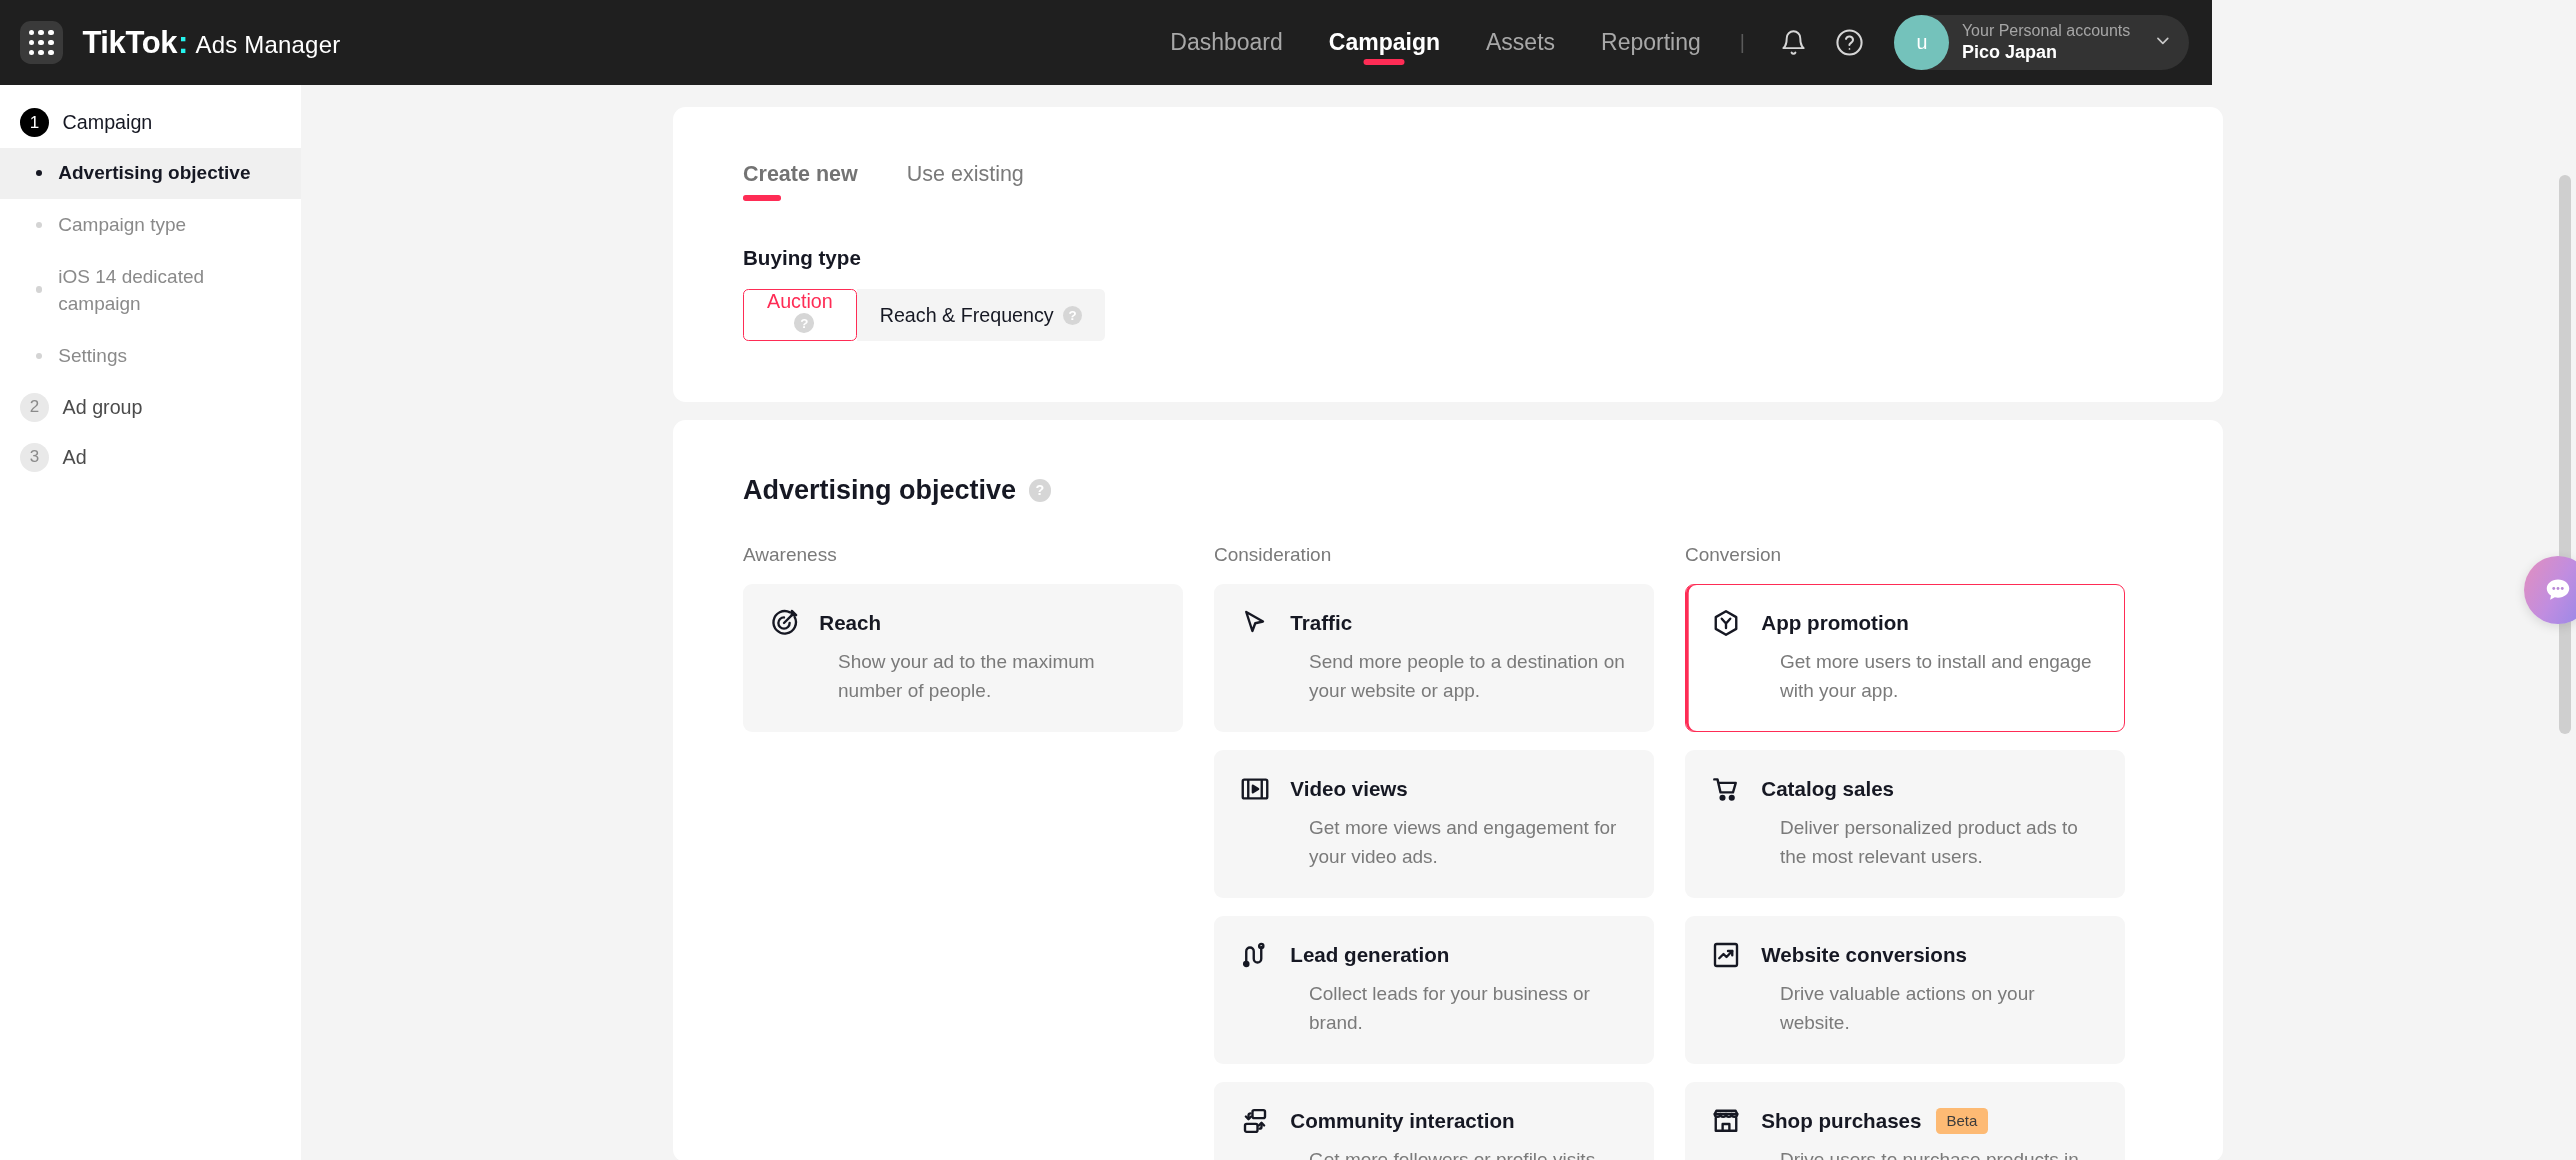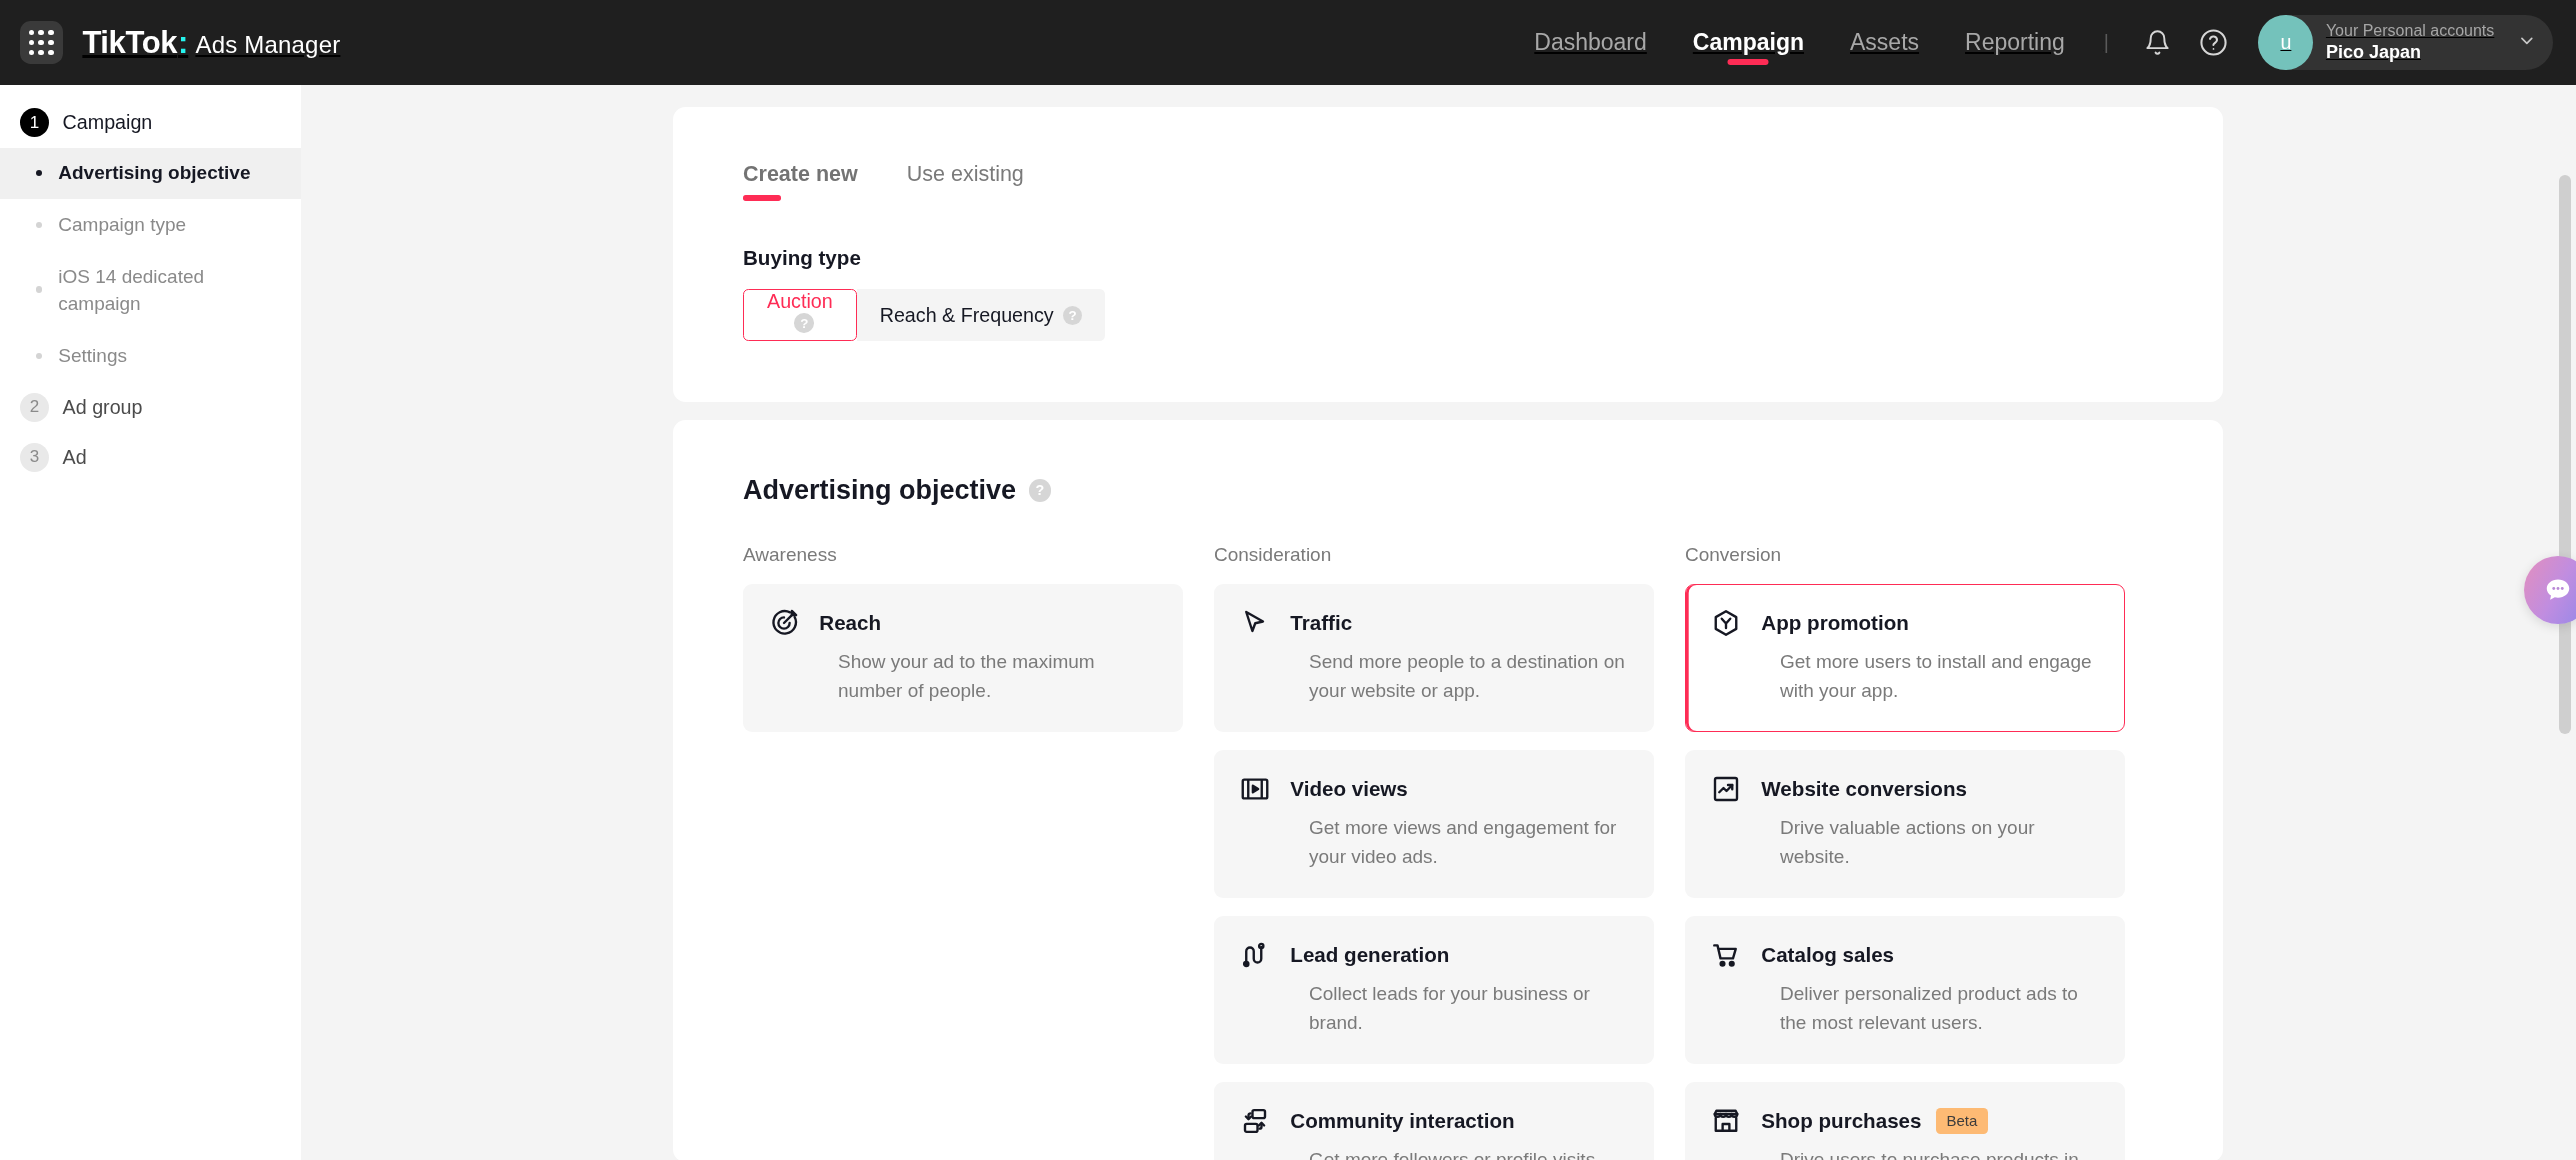--- a/index.html
+++ b/index.html
@@ -6,23 +6,23 @@
   html, body {
     width: 2576px; height: 1161px;
     font-family: "Liberation Sans", sans-serif;
     background: #f4f4f4;
     overflow: hidden;
   }
 
   
   .topbar {
     position: absolute; top: 0; left: 0;
-    width: 2576px; height: 85px;
+    width: 2212px; height: 85px;
     background: #1f1f1f;
-    display: flex; align-items: center; text-decoration: underline;
+    display: flex; align-items: center;
   }
   .grid-btn {
     width: 43px; height: 43px; margin-left: 19.7px;
     background: #3a3a3a; border-radius: 10.7px;
     display: flex; align-items: center; justify-content: center;
   }
   .grid-btn .dots {
     display: grid; grid-template-columns: repeat(3, 5.4px);
     grid-template-rows: repeat(3, 5.4px); gap: 4.5px;
   }
@@ -400,42 +400,42 @@
             </span>
             <span class="card-title">App promotion</span>
           </div>
           <div class="card-desc">Get more users to install and engage with your app.</div>
         </div>
 
         <div class="card">
           <div class="card-head">
             <span class="card-icon">
               <svg width="30" height="30" viewBox="0 0 24 24" fill="none" stroke="#161823" stroke-width="1.9" stroke-linecap="round" stroke-linejoin="round">
+                <path d="M2.6 4.3h2.6l2.4 10.4h10l2.2-7.6H6.2"></path>
+                <circle cx="9.2" cy="19" r="1.5" fill="#161823"></circle>
+                <circle cx="16.6" cy="19" r="1.5" fill="#161823"></circle>
+              </svg>
+            </span>
+            <span class="card-title">Catalog sales</span>
+          </div>
+          <div class="card-desc">Deliver personalized product ads to the most relevant users.</div>
+        </div>
+
+        <div class="card">
+          <div class="card-head">
+            <span class="card-icon">
+              <svg width="30" height="30" viewBox="0 0 24 24" fill="none" stroke="#161823" stroke-width="1.9" stroke-linecap="round" stroke-linejoin="round">
                 <rect x="3.2" y="3.2" width="17.6" height="17.6" rx="1.4"></rect>
                 <polyline points="6.6 14.6 10 11.2 12.4 13.6 17 8.8"></polyline>
                 <polyline points="13.6 8.8 17 8.8 17 12.2"></polyline>
               </svg>
             </span>
             <span class="card-title">Website conversions</span>
           </div>
           <div class="card-desc">Drive valuable actions on your website.</div>
-        </div>
-
-        <div class="card">
-          <div class="card-head">
-            <span class="card-icon">
-              <svg width="30" height="30" viewBox="0 0 24 24" fill="none" stroke="#161823" stroke-width="1.9" stroke-linecap="round" stroke-linejoin="round">
-                <path d="M2.6 4.3h2.6l2.4 10.4h10l2.2-7.6H6.2"></path>
-                <circle cx="9.2" cy="19" r="1.5" fill="#161823"></circle>
-                <circle cx="16.6" cy="19" r="1.5" fill="#161823"></circle>
-              </svg>
-            </span>
-            <span class="card-title">Catalog sales</span>
-          </div>
-          <div class="card-desc">Deliver personalized product ads to the most relevant users.</div>
         </div>
 
         <div class="card">
           <div class="card-head">
             <span class="card-icon">
               <svg width="30" height="30" viewBox="0 0 24 24" fill="none" stroke="#161823" stroke-width="1.9" stroke-linecap="round" stroke-linejoin="round">
                 <path d="M3 6.4h18"></path>
                 <path d="M3.8 9.6v10.2h16.4V9.6"></path>
                 <path d="M3 6.4l1.3-2.6h15.4L21 6.4a2.2 2.2 0 0 1-4.5 0 2.2 2.2 0 0 1-4.5 0 2.2 2.2 0 0 1-4.5 0 2.2 2.2 0 0 1-4.5 0z"></path>
                 <path d="M9.3 19.8v-5.4h5.4v5.4"></path>

